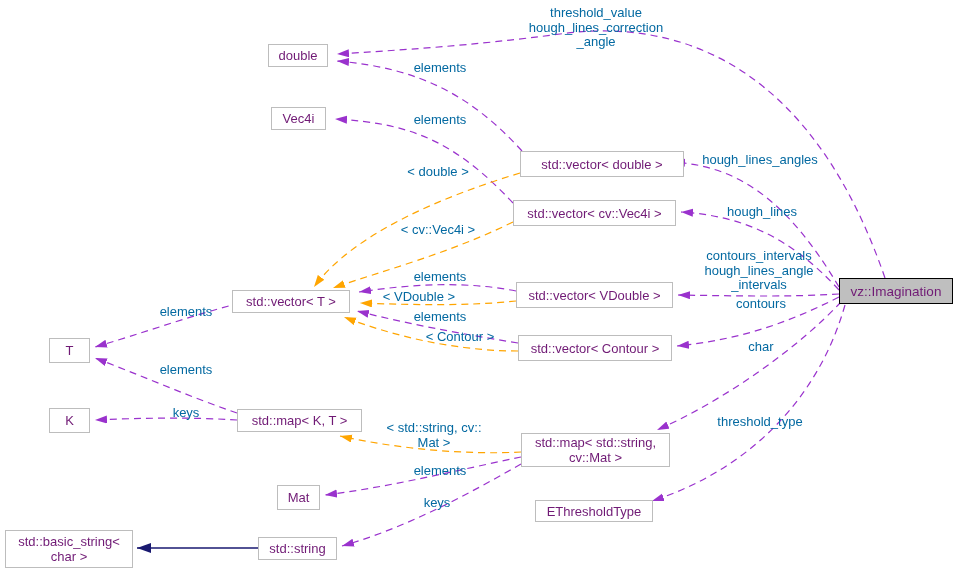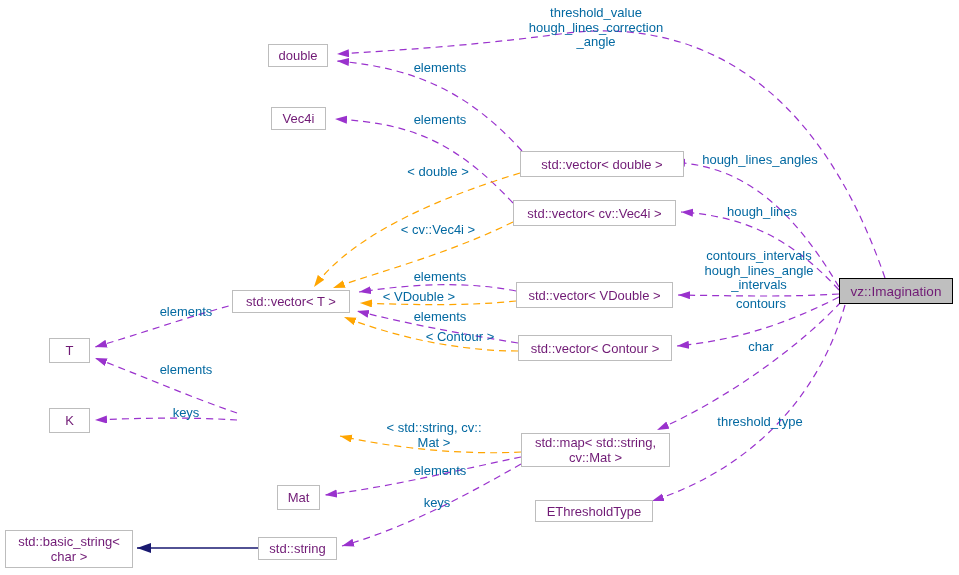--- a/index.html
+++ b/index.html
@@ -82,20 +82,21 @@
   <div class="node" style="left:516px;top:282px;width:157px;height:26px;">std::vector&lt; VDouble &gt;</div>
 
   <div class="node" style="left:518px;top:335px;width:154px;height:26px;">std::vector&lt; Contour &gt;</div>
 
   <div class="node" style="left:232px;top:290px;width:118px;height:23px;">std::vector&lt; T &gt;</div>
 
   <div class="node" style="left:49px;top:338px;width:41px;height:25px;">T</div>
 
   <div class="node" style="left:49px;top:408px;width:41px;height:25px;">K</div>
 
+  <div class="node" style="left:237px;top:409px;width:125px;height:23px;">std::map&lt; K, T &gt;</div>
 
   <div class="node" style="left:277px;top:485px;width:43px;height:25px;">Mat</div>
 
   <div class="node" style="left:5px;top:530px;width:128px;height:38px;">std::basic_string&lt;
 char &gt;</div>
 
   <div class="node" style="left:258px;top:537px;width:79px;height:23px;">std::string</div>
 
   <div class="node" style="left:521px;top:433px;width:149px;height:34px;">std::map&lt; std::string,
 cv::Mat &gt;</div>

